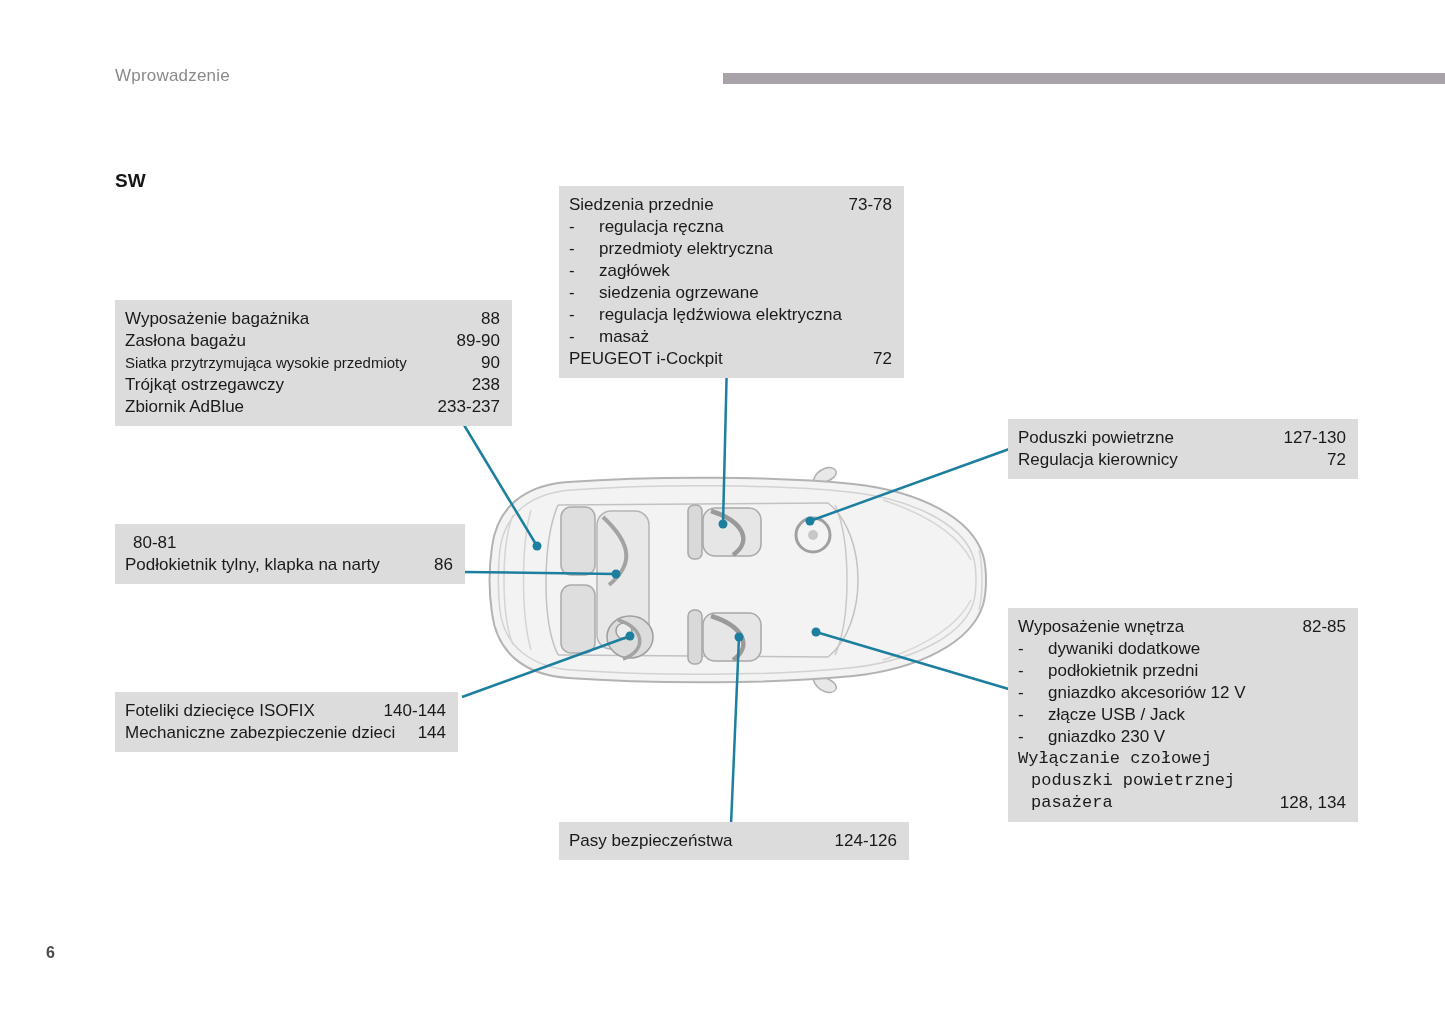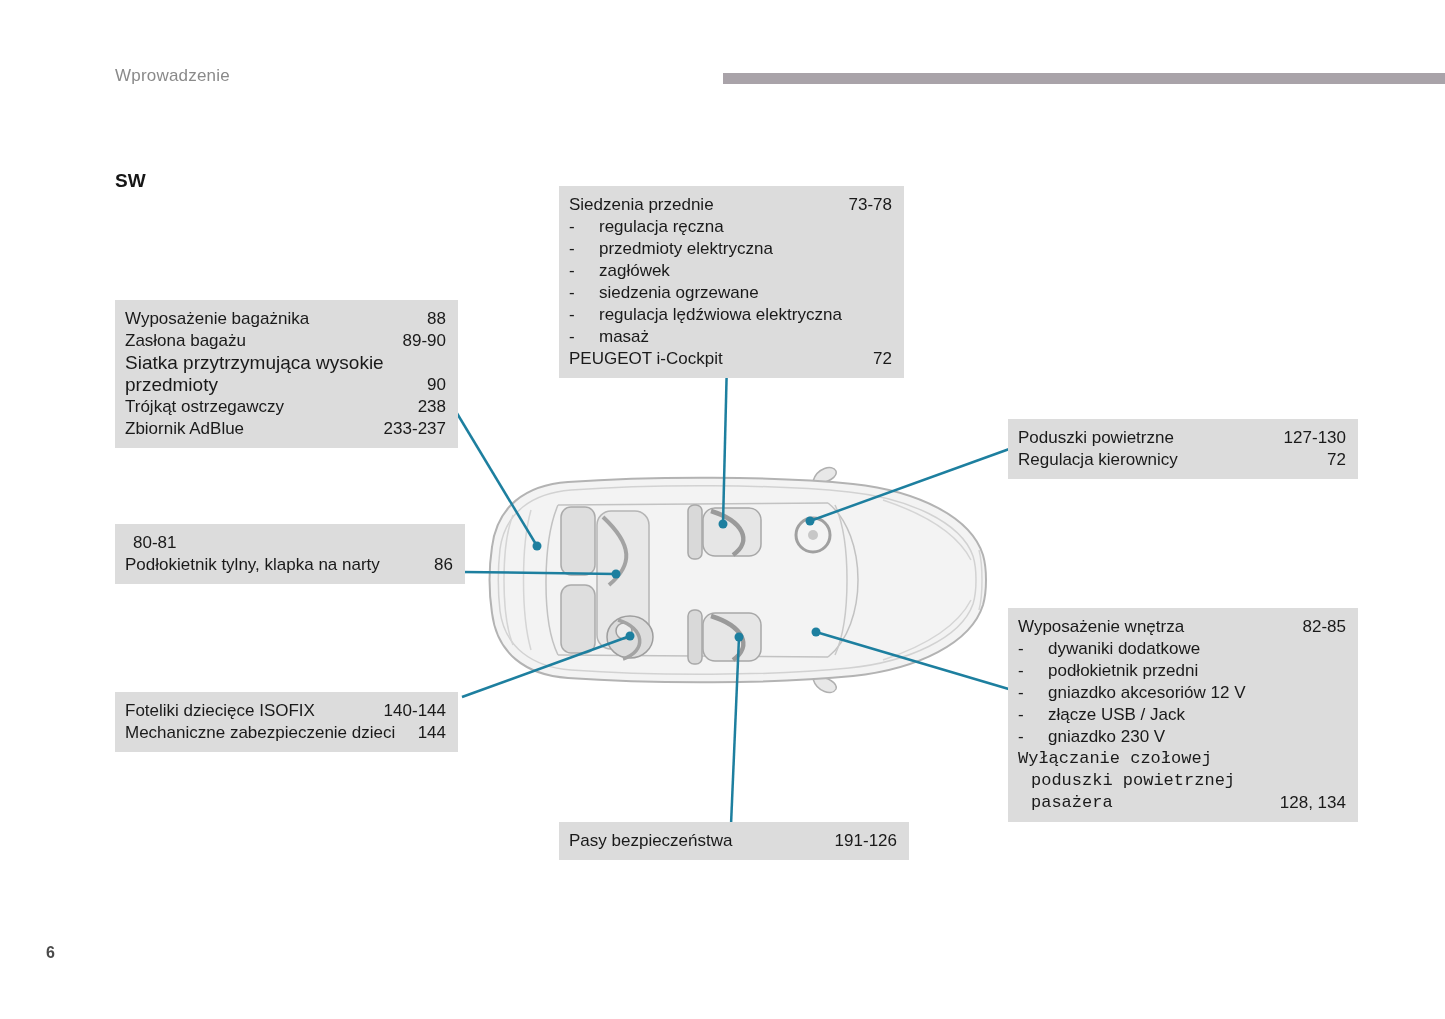--- a/index.html
+++ b/index.html
@@ -15,25 +15,25 @@
 
   .car{position:absolute;left:483px;top:455px;z-index:0;}
   .callouts{position:absolute;left:0;top:0;z-index:1;pointer-events:none;}
 
   .box{position:absolute;background:var(--box-background,#dcdcdc);z-index:2;
        padding:8px 12px 8px 10px;box-sizing:border-box;font-size:17px;}
   .row{display:flex;align-items:flex-end;line-height:22px;justify-content:space-between;}
   .row .bullet{flex:0 0 30px;}
   .row .label{flex:1 1 auto;text-align:left;}
   .row .pages{flex:0 0 auto;margin-left:8px;white-space:nowrap;text-align:right;}
-  .row.condensed .label{font-size:19px;}
+  .row.condensed .label{font-size:15px;}
   .row.hanging .label{padding-left:13px;text-indent:-13px;font-family:Liberation Mono, monospace;}
 
   .box-front-seats{left:559px;top:186px;width:345px;}
-  .box-luggage{left:115px;top:300px;width:343px;}
+  .box-luggage{left:115px;top:300px;width:397px;}
   .box-airbags{left:1008px;top:419px;width:350px;}
   .box-rear-seats{left:115px;top:524px;width:350px;}
   .box-interior{left:1008px;top:608px;width:350px;}
   .box-child-seats{left:115px;top:692px;width:343px;}
   .box-seatbelts{left:559px;top:822px;width:350px;}
 
   .callouts line{stroke:var(--callout-line,#1d7f9f);stroke-width:2.5;}
   .callouts circle{fill:var(--callout-line,#1d7f9f);}
 </style>
 </head>
@@ -224,18 +224,18 @@
         <span class="pages">140-144</span>
       </div>
       <div class="row">
         <span class="label">Mechaniczne zabezpieczenie dzieci</span>
         <span class="pages">144</span>
       </div>
     </div>
   <div class="box box-seatbelts">
       <div class="row">
         <span class="label">Pasy bezpieczeństwa</span>
-        <span class="pages">191-126</span>
+        <span class="pages">124-126</span>
       </div>
     </div>
 
   <div class="page-number">6</div>
 </div>
 
 </body></html>

